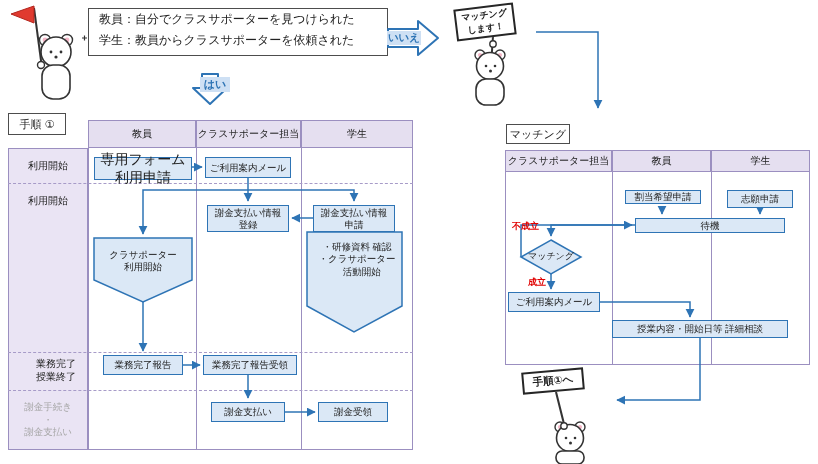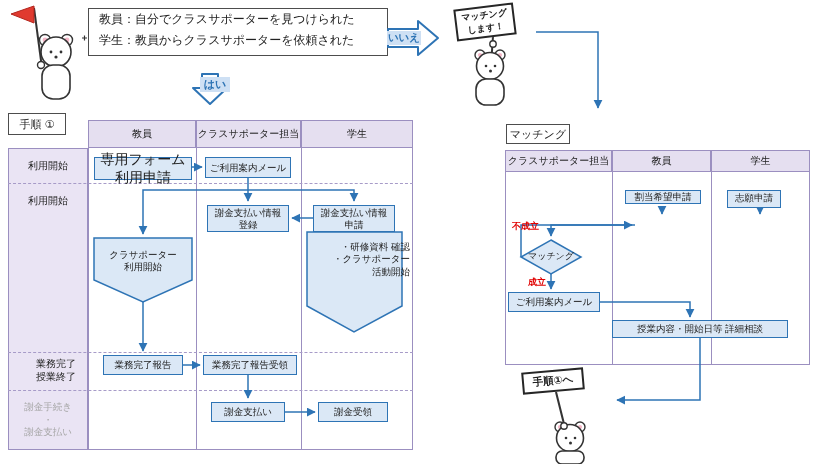--- a/index.html
+++ b/index.html
@@ -108,30 +108,31 @@
   </svg>
 
   <div class="abs node center pre" style="left:94px;top:157px;width:98px;height:23px;font-size:14px;font-family:Liberation Serif, serif;">専用フォーム 利用申請</div>
   <div class="abs node center pre" style="left:205px;top:157px;width:86px;height:21px;">ご利用案内メール</div>
   <div class="abs node center pre" style="left:207px;top:205px;width:82px;height:27px;">謝金支払い情報
 登録</div>
   <div class="abs node center pre" style="left:313px;top:205px;width:82px;height:27px;">謝金支払い情報
 申請</div>
   <div class="abs ghost center pre" style="left:94px;top:246px;width:98px;height:30px;">クラサポーター
 利用開始</div>
-  <div class="abs ghost pre" style="left:322px;top:241px;width:88px;height:44px;text-align:right;">・研修資料 確認
+  <div class="abs ghost pre" style="left:313px;top:241px;width:88px;height:44px;text-align:center;">・研修資料 確認
 ・クラサポーター
 　活動開始</div>
   <div class="abs node center" style="left:103px;top:355px;width:80px;height:20px;">業務完了報告</div>
   <div class="abs node center" style="left:203px;top:355px;width:94px;height:20px;">業務完了報告受領</div>
   <div class="abs node center" style="left:211px;top:402px;width:74px;height:20px;">謝金支払い</div>
   <div class="abs node center" style="left:318px;top:402px;width:70px;height:20px;">謝金受領</div>
 
   <div class="abs node center" style="left:625px;top:190px;width:76px;height:14px;">割当希望申請</div>
-  <div class="abs node center" style="left:727px;top:190px;width:54px;height:18px;font-family:Liberation Mono, monospace;">志願申請</div>
+  <div class="abs node center" style="left:727px;top:190px;width:66px;height:18px;">志願申請</div>
+  <div class="abs node center" style="left:635px;top:218px;width:150px;height:15px;">待機</div>
   <div class="abs ghost center" style="left:521px;top:250px;width:60px;height:14px;font-size:9px;">マッチング</div>
   <div class="abs redlab" style="left:512px;top:220px;">不成立</div>
   <div class="abs redlab" style="left:528px;top:276px;">成立</div>
   <div class="abs node center" style="left:508px;top:292px;width:92px;height:20px;">ご利用案内メール</div>
   <div class="abs node center" style="left:612px;top:320px;width:176px;height:18px;">授業内容・開始日等 詳細相談</div>
 
   <div class="abs branch center" style="left:200px;top:77px;width:30px;height:15px;font-size:11px;">はい</div>
   <div class="abs branch center" style="left:387px;top:31px;width:34px;height:14px;font-size:10.5px;">いいえ</div>
 
   <svg class="mascot" style="left:4px;top:2px;" width="90" height="102" viewBox="0 0 90 102">

